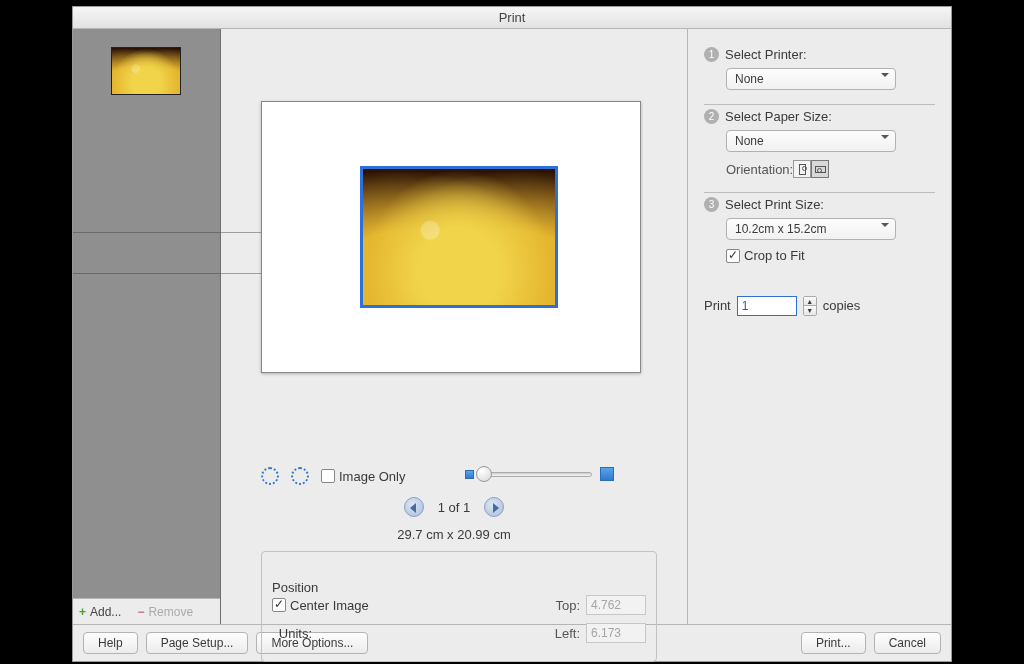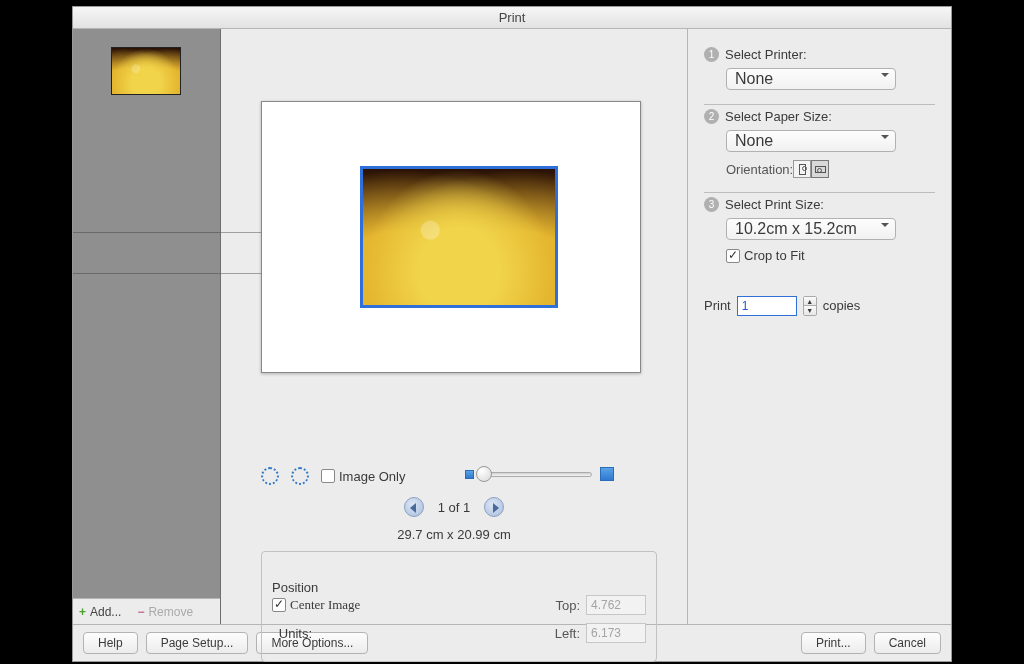--- a/index.html
+++ b/index.html
@@ -216,37 +216,37 @@
 
     .position-box {
       position:absolute;
       left:40px; right: 30px;
       top: 522px;
       border:1px solid #c2c2c2;
       border-radius:4px;
       padding: 28px 10px 10px;
     }
     .posrow { display:flex; align-items:center; margin-bottom:8px; }
-    .posrow label { display:inline-flex; align-items:center;font-family:Liberation Serif, serif; }
+    .posrow label { display:inline-flex; align-items:center; }
     .field-lbl { width:40px; text-align:right; margin-right:6px; color:#555; }
     .disabled-input {
       width:60px; height:20px;
       border:1px solid #c7c7c7;
       background:#f2f2f2;
       color:#a4a4a4;
       padding: 0 4px;
       font-size:12px;
     }
     .combo {
       height: 22px;
       background: linear-gradient(#fdfdfd,#f1f1f1);
       border:1px solid #b1b1b1;
       border-radius:4px;
       padding: 0 22px 0 8px;
-      font-size:16px;
+      font-size:12px;
       position:relative;
       display:inline-flex;
       align-items:center;
       cursor:pointer;
     }
     .combo::after {
       content:"";
       position:absolute;
       right:6px; top:50%;
       margin-top:-6px;

